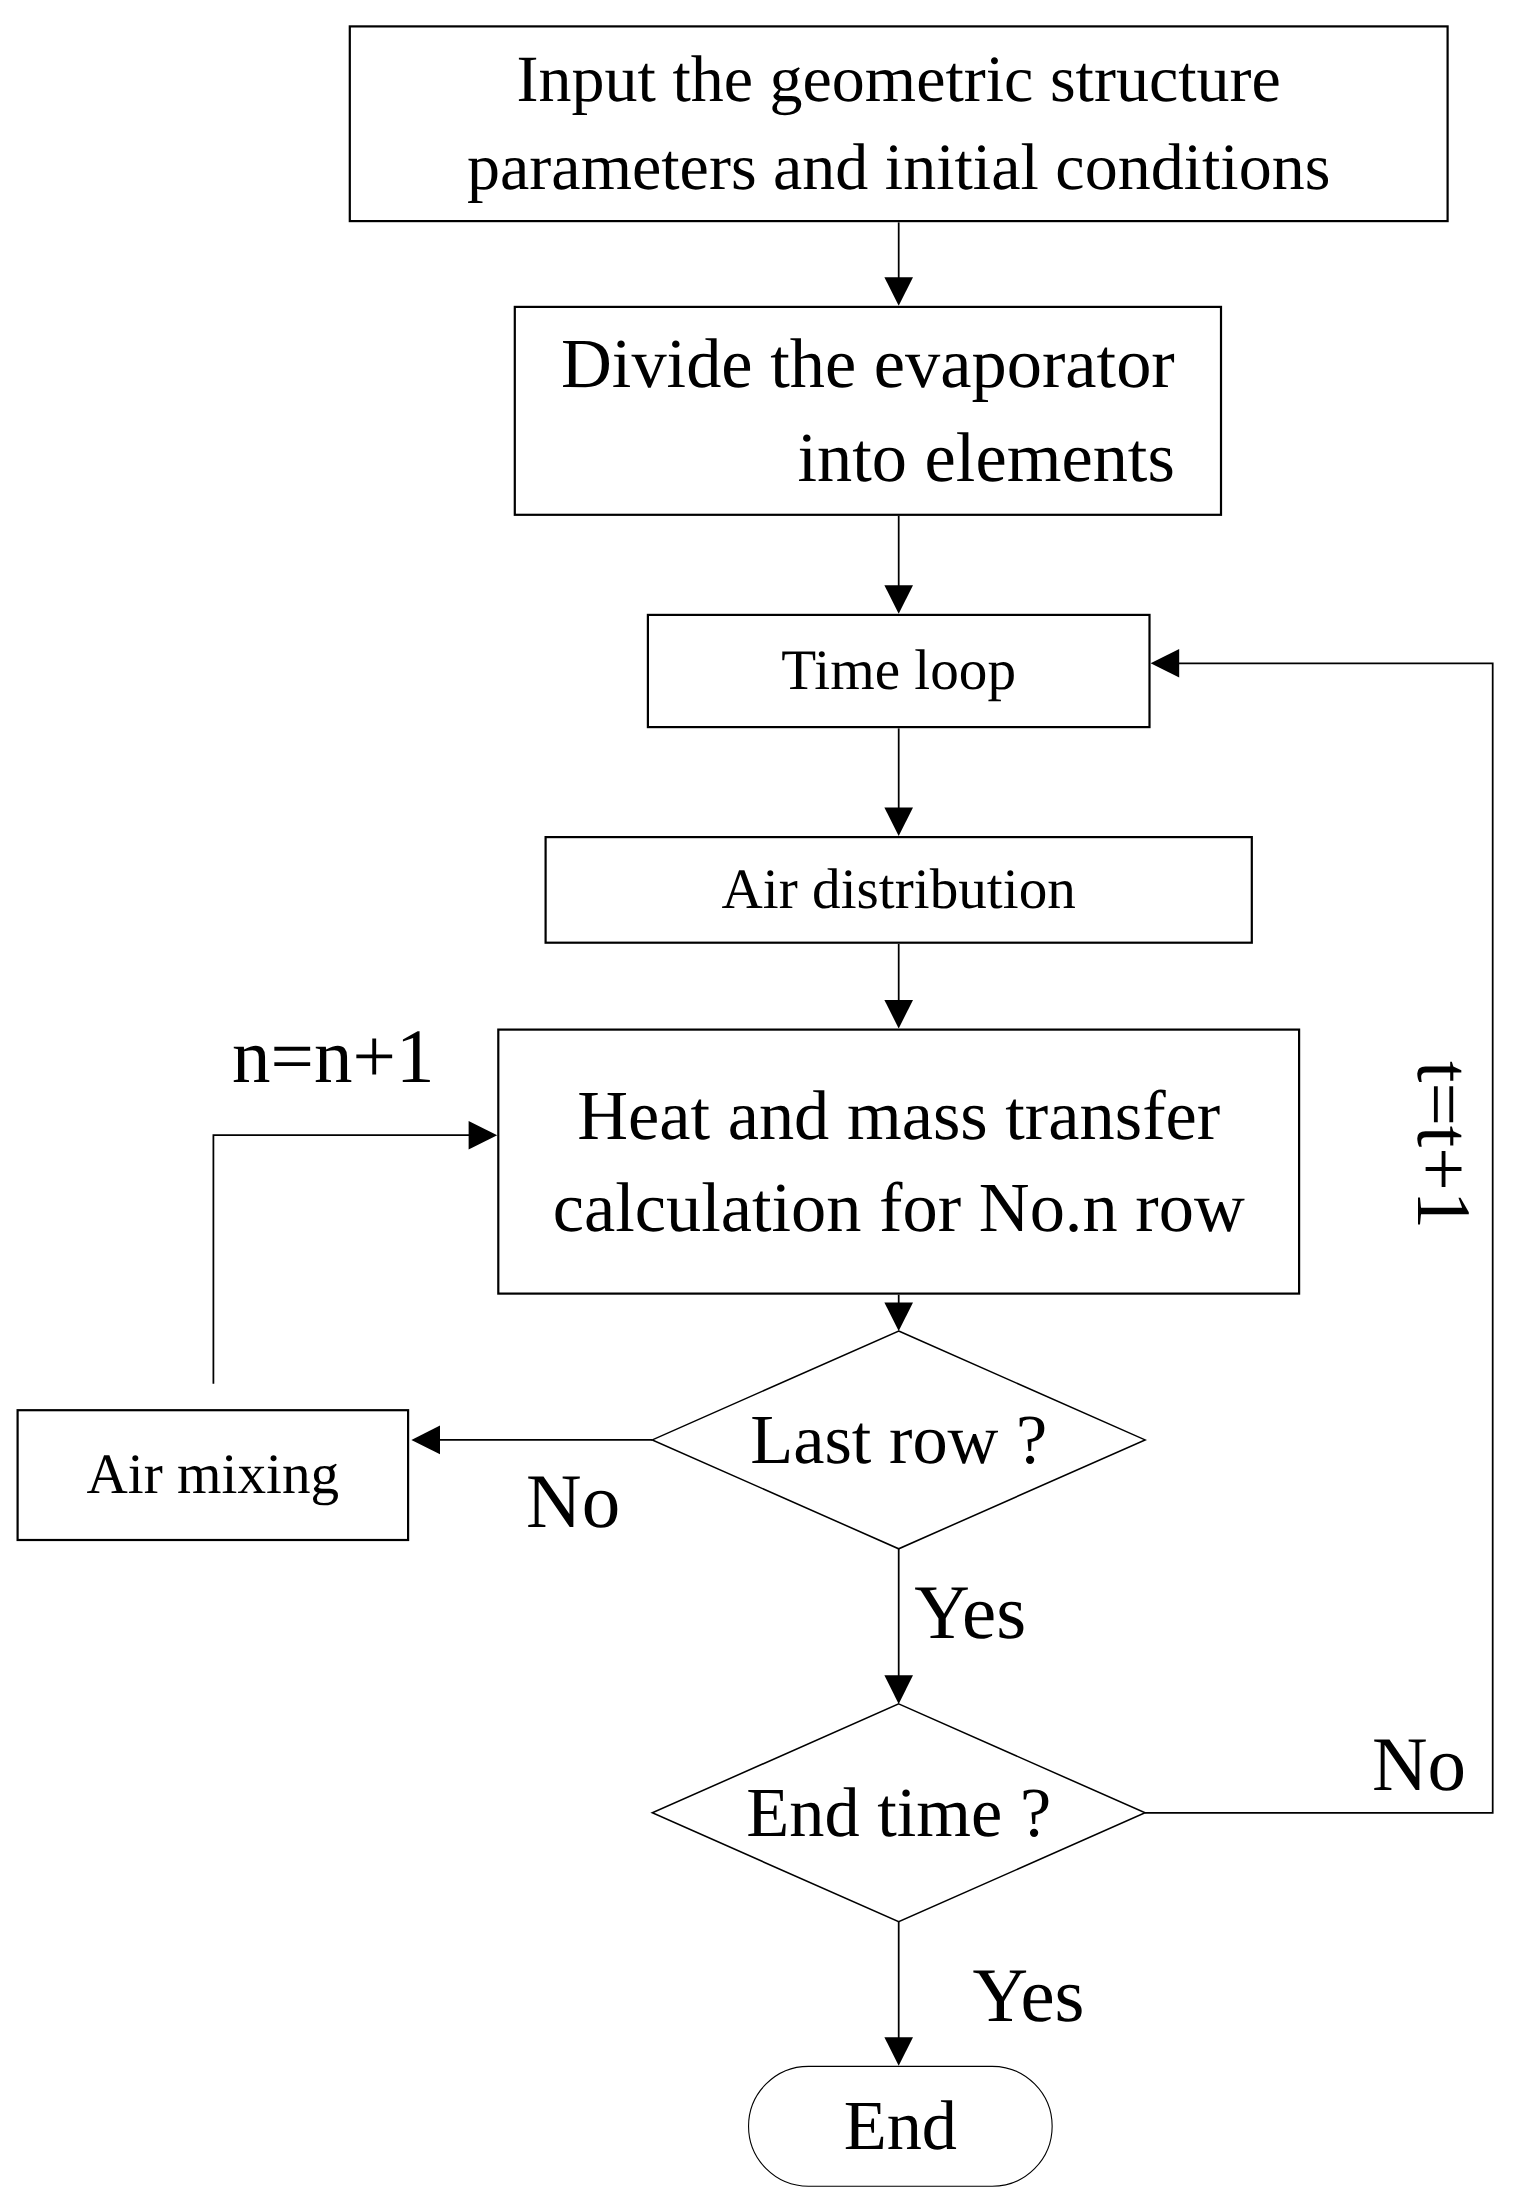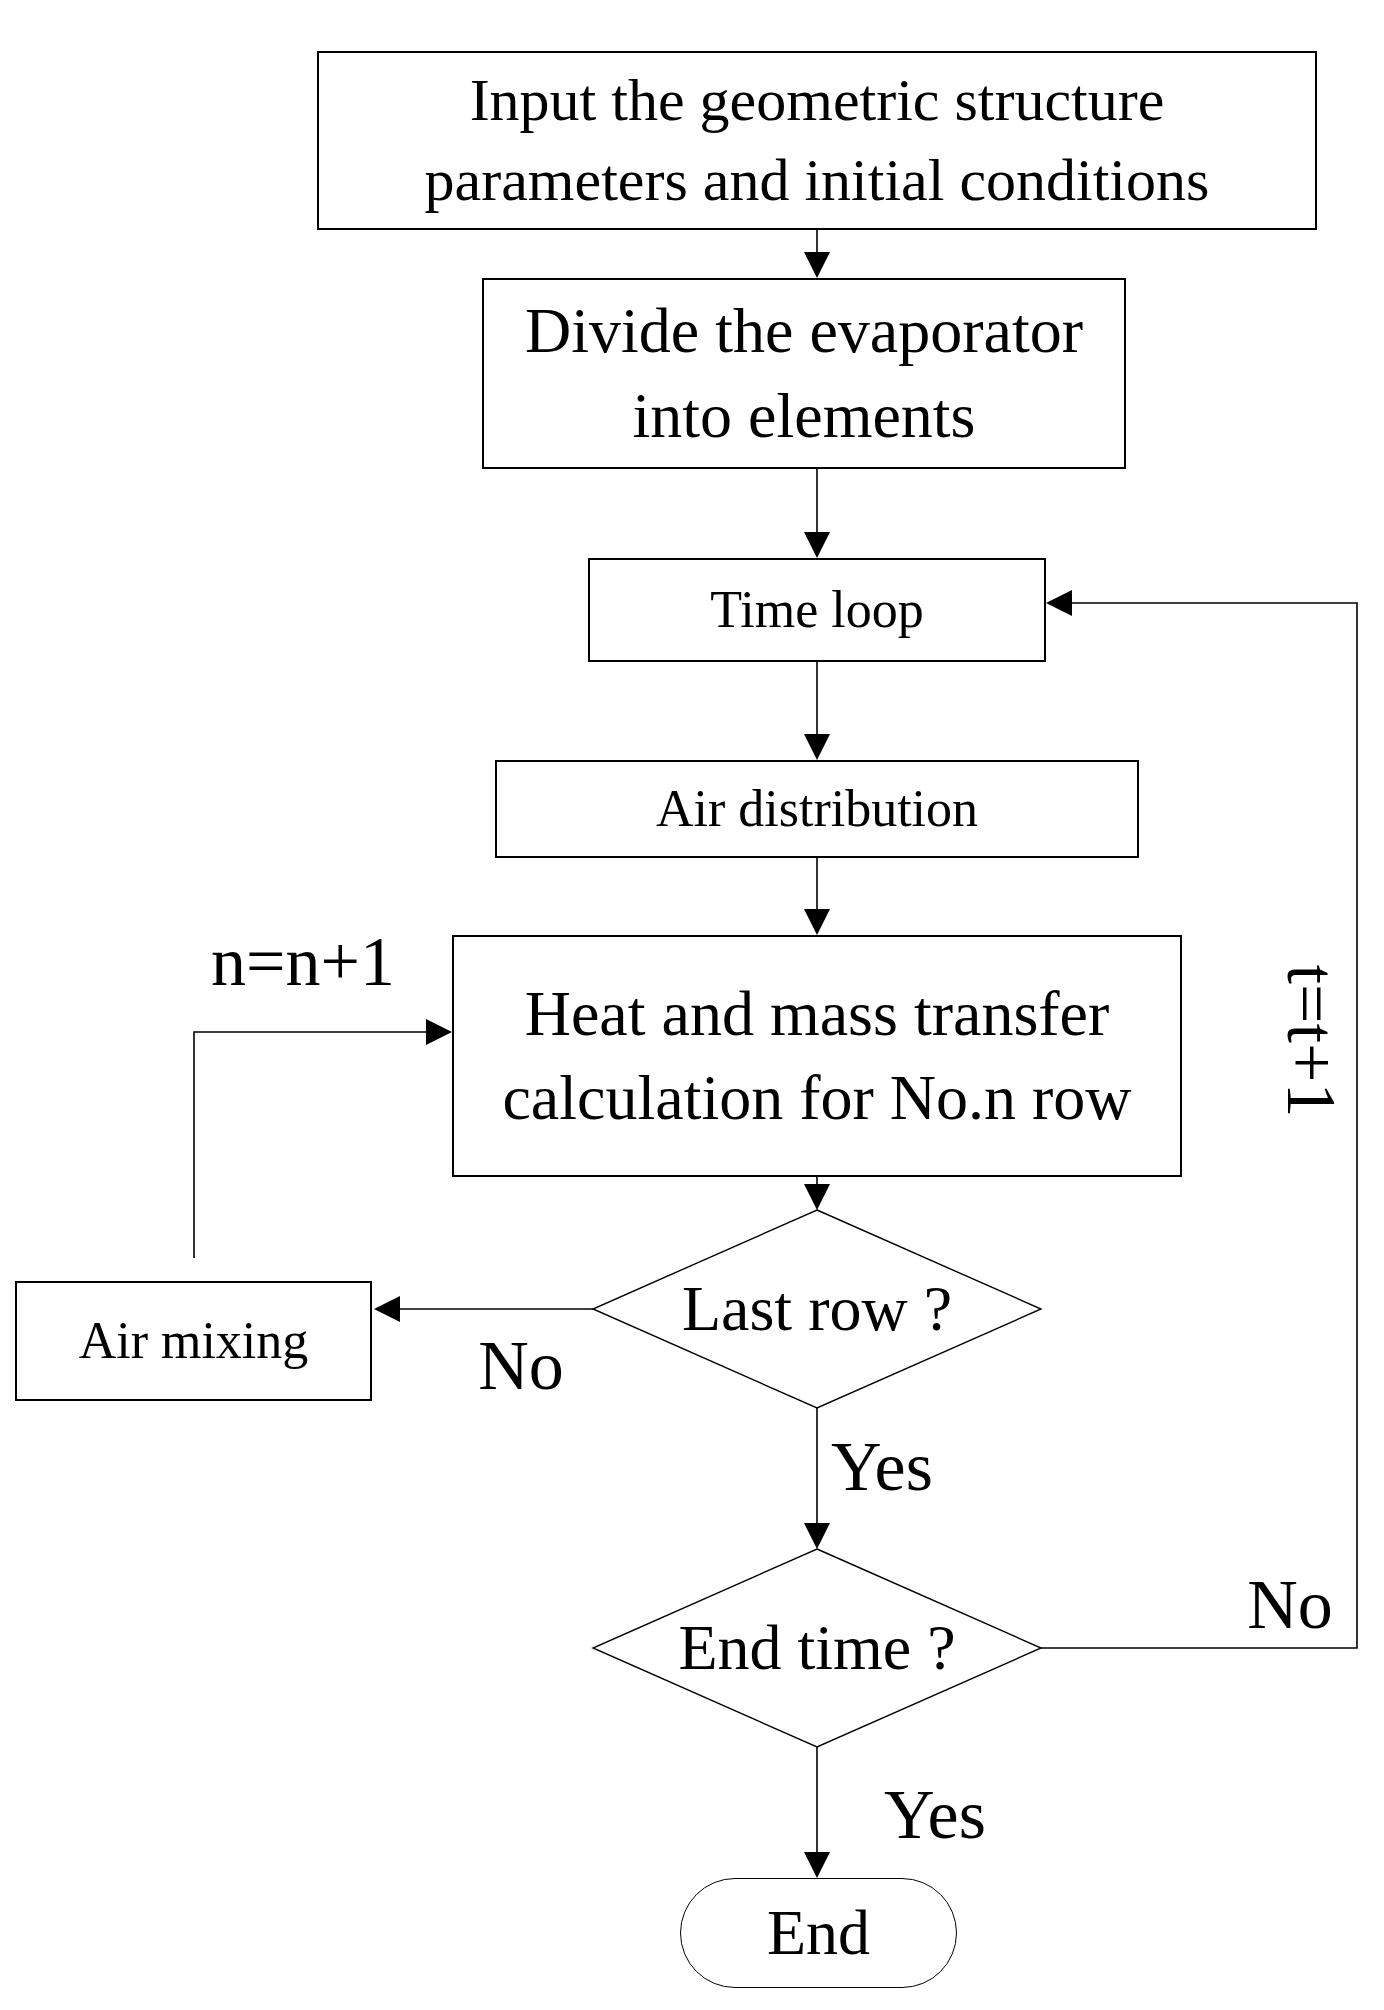--- a/index.html
+++ b/index.html
@@ -42,21 +42,21 @@
   }
   .node.naked { background: transparent; border: none; }
   .node.stadium { border-width: 1.5px; border-radius: 56px; }
   .edge-label {
     position: absolute;
     transform: translate(-50%, -50%);
     font-size: 70px;
     white-space: nowrap;
   }
   .edge-label.rot90 { transform: translate(-50%, -50%) rotate(90deg); }
-  .f60 { font-size: 60px; margin-top: 28px; }
+  .f60 { font-size: 60px; }
   .f64 { font-size: 64px; }
   .f66 { font-size: 52px; }
 </style>
 </head>
 <body>
 
 <div class="stage">
 
   <svg class="wires" viewBox="0 0 1384 2010" xmlns="http://www.w3.org/2000/svg">
 
@@ -110,21 +110,21 @@
       <polygon class="head" points="1072,590 1072,616 1046,603"></polygon>
     </g>
 
     <polygon class="diamond" points="817,1210 1041,1309 817,1408 593,1309"></polygon>
     <polygon class="diamond" points="817,1549 1041,1648 817,1747 593,1648"></polygon>
   </svg>
 
   <div class="node f60" style="left:317px; top:23px; width:1000px; height:179px;">Input the geometric structure
 parameters and initial conditions</div>
 
-  <div class="node f64" style="left:482px; top:278px; width:644px; height:191px;">Divide the evaporator
+  <div class="node f64" style="left:467px; top:278px; width:644px; height:191px;text-align:right;">Divide the evaporator
 into elements</div>
 
   <div class="node f66" style="left:588px; top:558px; width:458px; height:104px;">Time loop</div>
 
   <div class="node f66" style="left:495px; top:760px; width:644px; height:98px;">Air distribution</div>
 
   <div class="node f64" style="left:452px; top:935px; width:730px; height:242px;">Heat and mass transfer
 calculation for No.n row</div>
 
   <div class="node f66" style="left:15px; top:1258px; width:357px; height:120px;margin-top:23px;">Air mixing</div>

